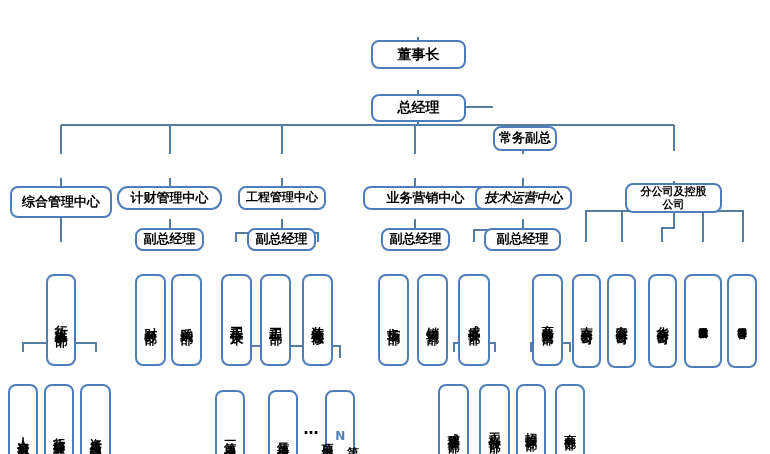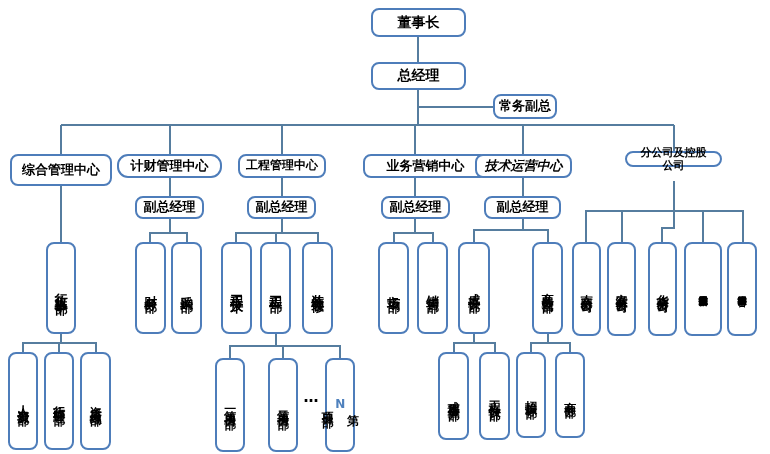--- a/index.html
+++ b/index.html
@@ -17,20 +17,21 @@
     overflow:hidden;border-right:1px solid var(--frame);
   }
   #wires{position:absolute;left:0;top:0;width:770px;height:454px;}
   #wires polyline{fill:none;stroke:var(--line);stroke-width:2;}
   .node{
     position:absolute;box-sizing:border-box;
     display:flex;align-items:center;justify-content:center;
     border:2px solid var(--border);border-radius:8px;background:#fff;
     font-weight:bold;color:var(--text);text-align:center;line-height:1.1;
     z-index:2;
+    margin-top:32px;
   }
   .node span{display:block;}
   .node.v span{
     writing-mode:vertical-rl;text-orientation:upright;
     letter-spacing:2px;line-height:1.05;
   }
   .node.v.longname span{letter-spacing:0;line-height:1.15;}
   .node.h2 span{word-break:break-all;max-width:68px;line-height:1.2;}
   .node.plain{border:none;background:transparent;border-radius:0;z-index:1;}
   .accent{color:var(--accent);}
@@ -98,21 +99,21 @@
       </div>
       <div class="node h" style="left: 238px; top: 154px; width: 88px; height: 24px; font-size: 12px;">
         <span>工程管理中心</span>
       </div>
       <div class="node h" style="left: 363px; top: 154px; width: 125px; height: 24px; font-size: 13px;">
         <span>业务营销中心</span>
       </div>
       <div class="node h" style="left: 475px; top: 154px; width: 97px; height: 24px; font-size: 13px; font-style: italic;">
         <span>技术运营中心</span>
       </div>
-      <div class="node h h2" style="left: 625px; top: 151px; width: 97px; height: 16px; font-size: 11px;">
+      <div class="node h h2" style="left: 625px; top: 151px; width: 97px; height: 30px; font-size: 11px;">
         <span>分公司及控股公司</span>
       </div>
       <div class="node h" style="left: 135px; top: 196px; width: 69px; height: 23px; font-size: 13px;">
         <span>副总经理</span>
       </div>
       <div class="node h" style="left: 247px; top: 196px; width: 69px; height: 23px; font-size: 13px;">
         <span>副总经理</span>
       </div>
       <div class="node h" style="left: 381px; top: 196px; width: 69px; height: 23px; font-size: 13px;">
         <span>副总经理</span>

